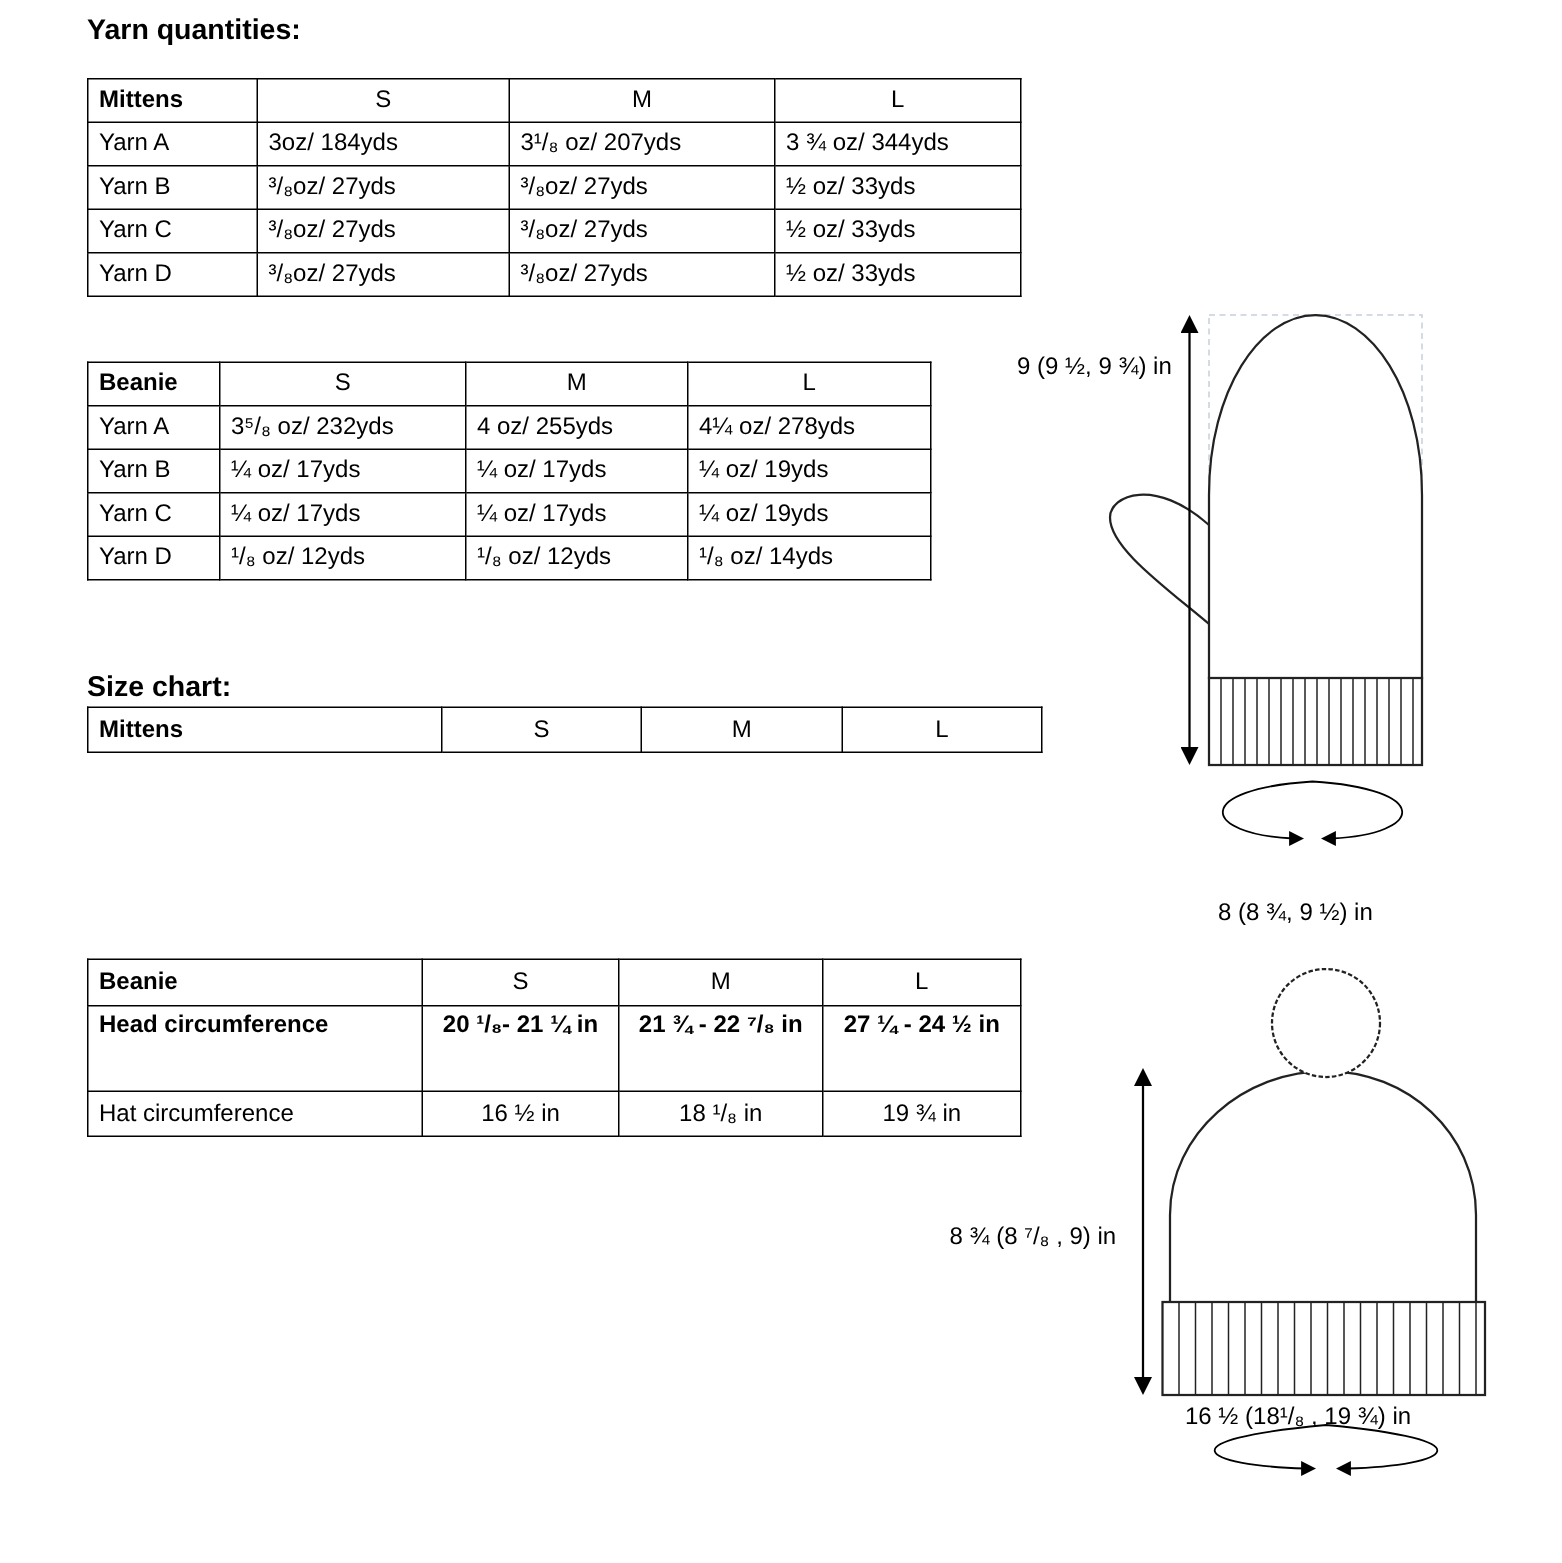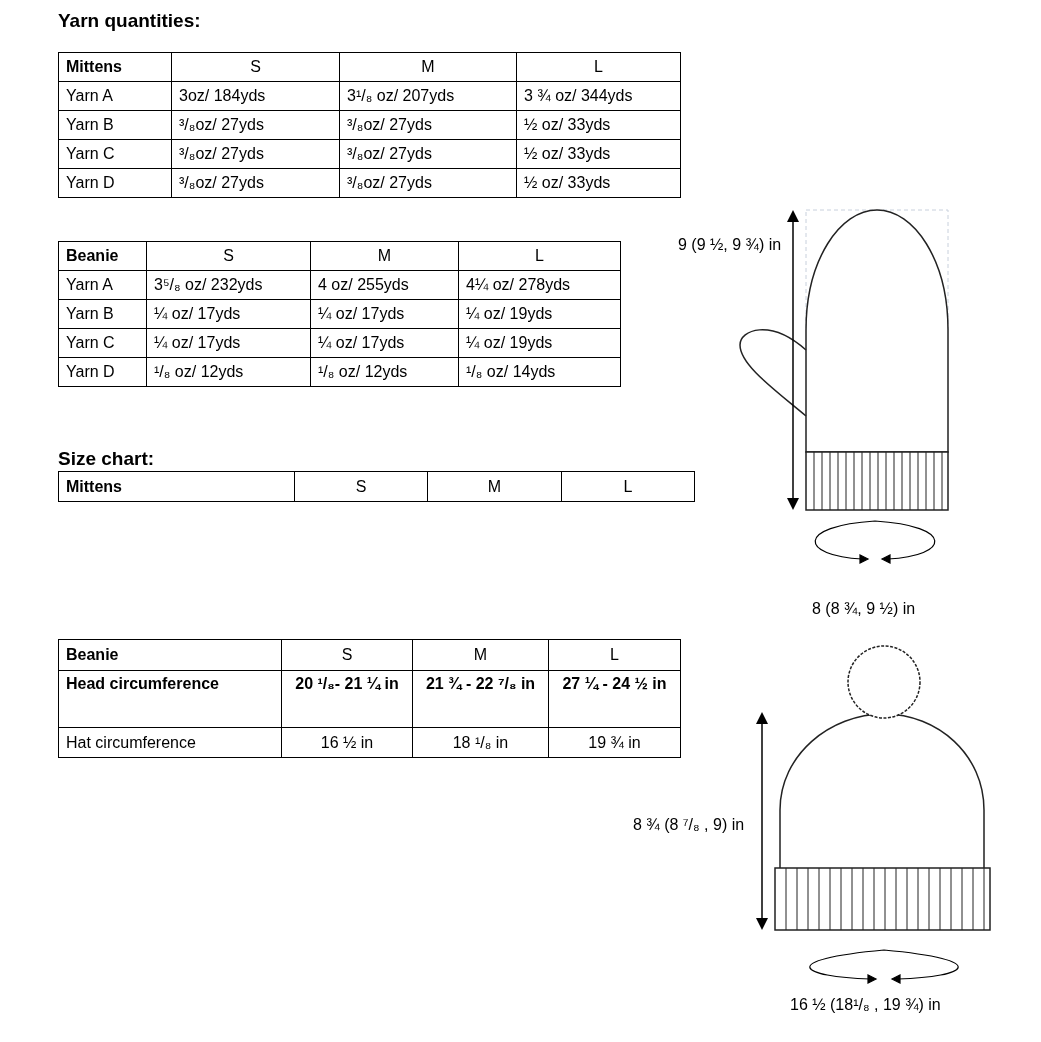--- a/index.html
+++ b/index.html
@@ -217,13 +217,13 @@
   <g fill="none" stroke="#000" stroke-width="1.2">
     <path d="M870,979 C800,977 775,960 884,950 C993,960 968,977 898,979"></path>
     <path d="M870,979 l-8,-4 l0,8 z" fill="#000" transform="translate(6,0)"></path>
     <path d="M898,979 l8,-4 l0,8 z" fill="#000" transform="translate(-6,0)"></path>
   </g>
 </svg>
 
 <div class="dlabel" style="left:678px; top:236px;">9 (9 ½, 9 ¾) in</div>
 <div class="dlabel" style="left:812px; top:600px;">8 (8 ¾, 9 ½) in</div>
 <div class="dlabel" style="left:596px; top:816px;margin-left:37px;">8 ¾ (8 ⁷/₈ , 9) in</div>
-<div class="dlabel" style="left:790px; top:996px;">16 ½ (18¹/₈ , 19 ¾) in</div>
+<div class="dlabel" style="left:790px; top:936px;">16 ½ (18¹/₈ , 19 ¾) in</div>
 
 </body></html>

